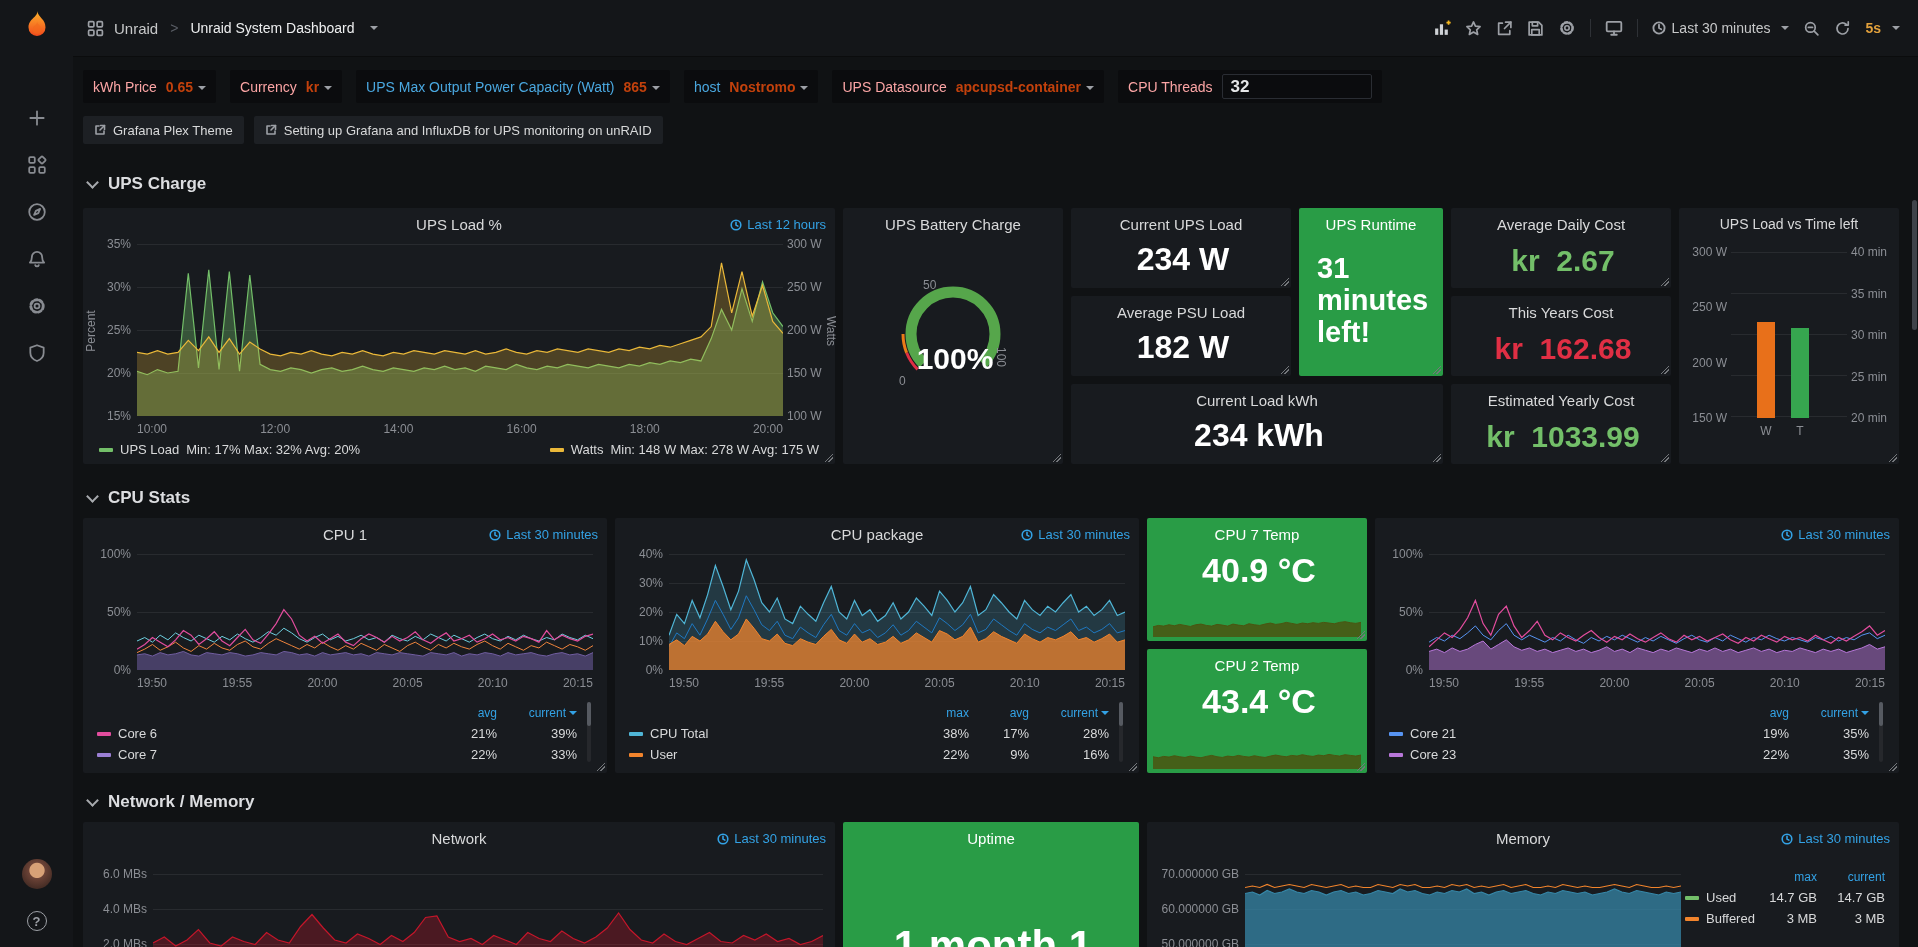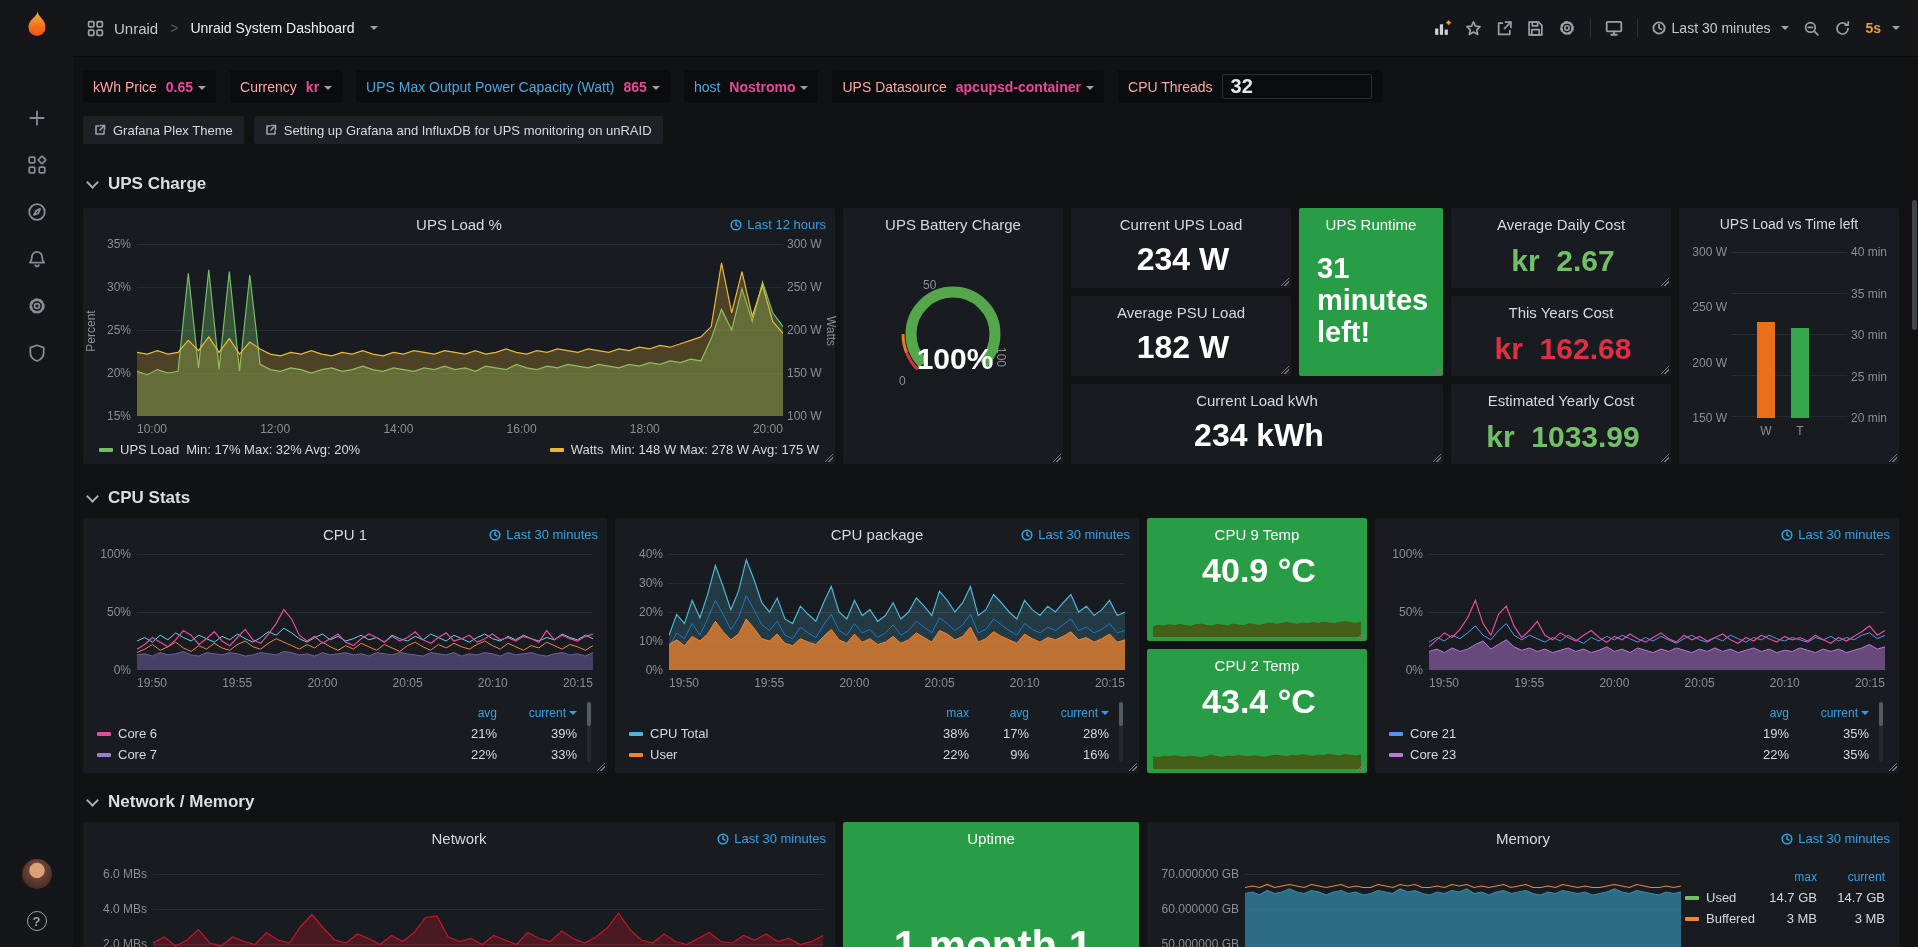--- a/index.html
+++ b/index.html
@@ -31,23 +31,23 @@
   .nb-div{width:1px;height:18px;background:#2e3136}
   .caret{display:inline-block;margin-left:5px;border-left:4px solid transparent;border-right:4px solid transparent;border-top:4px solid #9da0a6;vertical-align:middle}
   .caret.blue{border-top-color:#33a2e5;margin-left:3px}
   .refresh-int{color:#e3a13c;font-weight:600}
 
   
   .vars{position:absolute;left:83px;top:70px;display:flex;gap:14px;align-items:center}
   .var{display:flex;align-items:center;height:33px;background:#0b0c0e;border-radius:2px;padding:0 10px;gap:9px}
   .var-label{font-size:14px;white-space:nowrap}
   .amber{color:#fca5a5}.lblue{color:#4aa8e0}
-  .var-value{color:#ec4899;font-weight:600;cursor:pointer;white-space:nowrap}
+  .var-value{color:#c2410c;font-weight:600;cursor:pointer;white-space:nowrap}
   .var input{width:150px;height:25px;background:#0b0c0e;border:1px solid #2a2d33;color:#e6e7e8;
-    font-family:inherit;font-size:20px;font-weight:600;padding:0 8px;border-radius:2px}
+    font-family:inherit;font-size:17px;font-weight:600;padding:0 8px;border-radius:2px}
   .links{position:absolute;left:83px;top:116px;display:flex;gap:10px}
   .link-btn{display:flex;align-items:center;gap:7px;height:28px;padding:0 11px;background:#1d2024;border-radius:2px;
     font-size:13px;color:#d8d9da;cursor:pointer;white-space:nowrap}
 
   
   .row-head{position:absolute;left:88px;display:flex;align-items:center;gap:11px;font-size:17px;font-weight:700;color:#dcdde0;cursor:pointer}
   .chev{width:9px;height:9px;border-left:2px solid #a7aaae;border-bottom:2px solid #a7aaae;transform:rotate(-45deg);margin-top:-4px}
 
   
   .panel{position:absolute;background:#181b1f;border-radius:2px}
@@ -531,21 +531,21 @@
         <span class="v">9%</span>
         <span class="v">16%</span>
       </div>
   </div>
   <div class="vtrack" style="right:16px;top:184px;height:60px">
       <div class="vthumb" style="top:0;height:24px"></div>
     </div>
 </section>
 
 <section class="panel green" style="left:1147px;top:518px;width:220px;height:123px">
-  <h2 class="p-title">CPU 9 Temp</h2>
+  <h2 class="p-title">CPU 7 Temp</h2>
   <div class="stat-value" style="top:24px;height:58px;font-size:34px">40.9 °C</div>
   <svg style="position:absolute;left:6px;right:6px;bottom:4px;width:208px;height:34px" viewBox="0 0 100 100" preserveAspectRatio="none">
       <polygon points="0,100 0.00,70.00 2.56,66.00 5.13,68.00 7.69,64.00 10.26,67.00 12.82,63.00 15.38,66.00 17.95,69.00 20.51,64.00 23.08,62.00 25.64,66.00 28.21,68.00 30.77,63.00 33.33,65.00 35.90,68.00 38.46,62.00 41.03,65.00 43.59,67.00 46.15,61.00 48.72,64.00 51.28,66.00 53.85,62.00 56.41,59.00 58.97,63.00 61.54,61.00 64.10,57.00 66.67,60.00 69.23,63.00 71.79,59.00 74.36,61.00 76.92,58.00 79.49,60.00 82.05,57.00 84.62,59.00 87.18,61.00 89.74,57.00 92.31,55.00 94.87,58.00 97.44,60.00 100.00,57.00 100,100" fill="#4a5510" fill-opacity="0.85"></polygon>
       <polyline points="0.00,70.00 2.56,66.00 5.13,68.00 7.69,64.00 10.26,67.00 12.82,63.00 15.38,66.00 17.95,69.00 20.51,64.00 23.08,62.00 25.64,66.00 28.21,68.00 30.77,63.00 33.33,65.00 35.90,68.00 38.46,62.00 41.03,65.00 43.59,67.00 46.15,61.00 48.72,64.00 51.28,66.00 53.85,62.00 56.41,59.00 58.97,63.00 61.54,61.00 64.10,57.00 66.67,60.00 69.23,63.00 71.79,59.00 74.36,61.00 76.92,58.00 79.49,60.00 82.05,57.00 84.62,59.00 87.18,61.00 89.74,57.00 92.31,55.00 94.87,58.00 97.44,60.00 100.00,57.00" fill="none" stroke="#4a5510" stroke-width="1" vector-effect="non-scaling-stroke"></polyline>
     </svg>
 </section>
 <section class="panel green" style="left:1147px;top:649px;width:220px;height:124px">
   <h2 class="p-title">CPU 2 Temp</h2>
   <div class="stat-value" style="top:24px;height:58px;font-size:34px">43.4 °C</div>
   <svg style="position:absolute;left:6px;right:6px;bottom:4px;width:208px;height:34px" viewBox="0 0 100 100" preserveAspectRatio="none">

